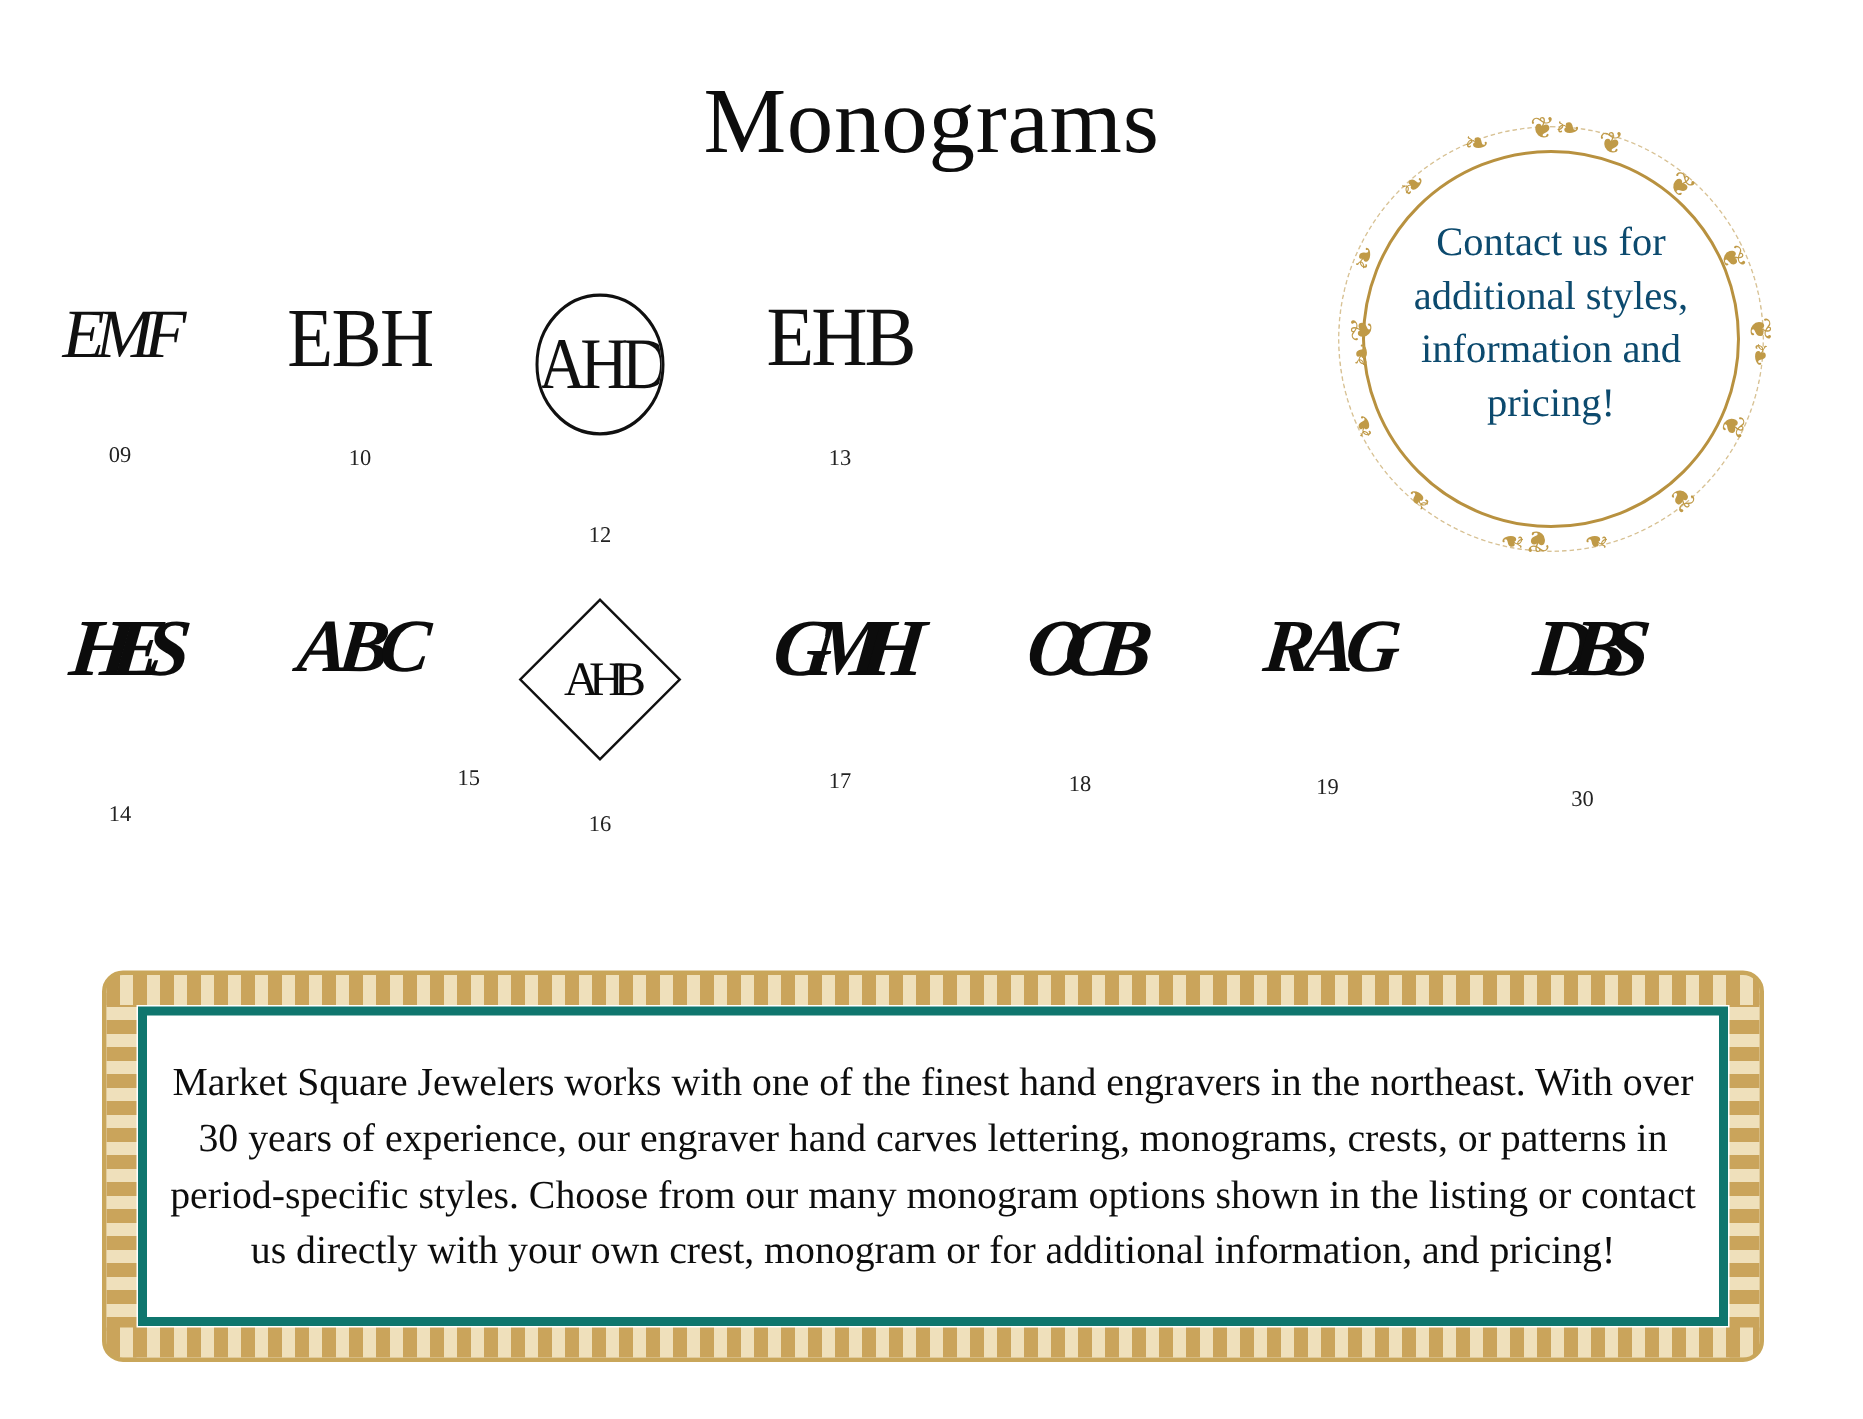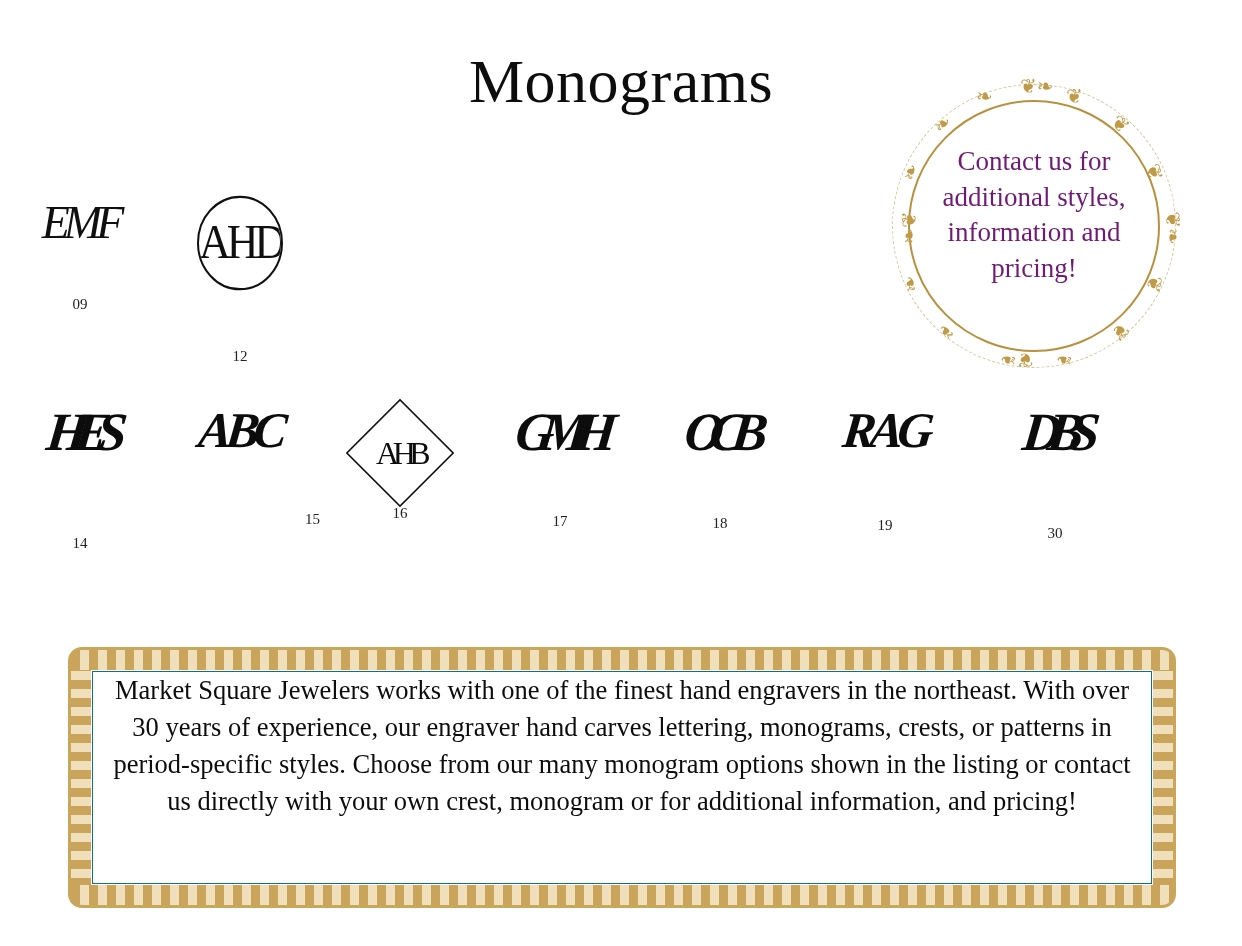--- a/index.html
+++ b/index.html
@@ -170,21 +170,21 @@
   }
   .badge-text {
     position: absolute;
     left: 40px;
     top: 66px;
     width: 228px;
     text-align: center;
     font-family: "Liberation Serif", serif;
     font-size: 27px;
     line-height: 1.32;
-    color: #701a75;
+    color: #0c4a6e;
   }
 
   
   .frame {
     position: absolute;
     left: 66px;
     top: 645px;
     width: 1112px;
     height: 265px;
     box-sizing: border-box;
@@ -203,24 +203,24 @@
       repeating-linear-gradient(0deg, #caa45b 0 9px, #efe0bb 9px 18px) right / 20px 100% no-repeat,
       #ffffff;
   }
   .frame-inner {
     position: absolute;
     left: 24px;
     top: 24px;
     right: 24px;
     bottom: 24px;
     background: #ffffff;
-    border: 1px solid #0f766e;
+    border: 6px solid #0f766e;
     box-sizing: border-box;
     display: flex;
-    align-items: flex-start;
+    align-items: center;
     justify-content: center;
   }
   .frame-text {
     font-family: "Liberation Serif", serif;
     font-size: 26.5px;
     line-height: 1.4;
     text-align: center;
     color: #0d0d0d;
     padding: 0 10px;
   }
@@ -230,39 +230,47 @@
 
 <div class="page-title">Monograms</div>
 
 <div class="grid row-1">
   <div class="grid-row">
     <div class="mono-cell" style="width:160px; margin-left:0;">
       <span class="mono-art style-09">EMF</span>
       <span class="mono-num" style="margin-top:50px;">09</span>
     </div>
     <div class="mono-cell" style="width:160px;">
+      <span class="mono-art blk style-10">EBH</span>
+      <span class="mono-num" style="margin-top:48px;">10</span>
+    </div>
+    <div class="mono-cell" style="width:160px;">
       <span class="mono-art style-12">AHD</span>
       <span class="mono-num" style="margin-top:58px;">12</span>
     </div>
+    <div class="mono-cell" style="width:160px;">
+      <span class="mono-art style-13">EHB</span>
+      <span class="mono-num" style="margin-top:46px;">13</span>
+    </div>
   </div>
 </div>
 
 <div class="grid row-2">
   <div class="grid-row">
     <div class="mono-cell" style="width:160px;">
       <span class="mono-art scr">HES</span>
       <span class="mono-num" style="margin-top:76px;">14</span>
     </div>
     <div class="mono-cell" style="width:160px;">
       <span class="mono-art scr scr-wide">ABC</span>
       <span class="mono-num" style="margin-top:56px;text-align:right;">15</span>
     </div>
     <div class="mono-cell" style="width:160px;">
       <span class="mono-art scr scr-diamond"><span>AHB</span></span>
-      <span class="mono-num" style="">16</span>
+      <span class="mono-num" style="margin-top:36px;">16</span>
     </div>
     <div class="mono-cell" style="width:160px;">
       <span class="mono-art scr">GMH</span>
       <span class="mono-num" style="margin-top:54px;">17</span>
     </div>
     <div class="mono-cell" style="width:160px;">
       <span class="mono-art scr">OCB</span>
       <span class="mono-num" style="margin-top:56px;">18</span>
     </div>
     <div class="mono-cell" style="width:170px;">

